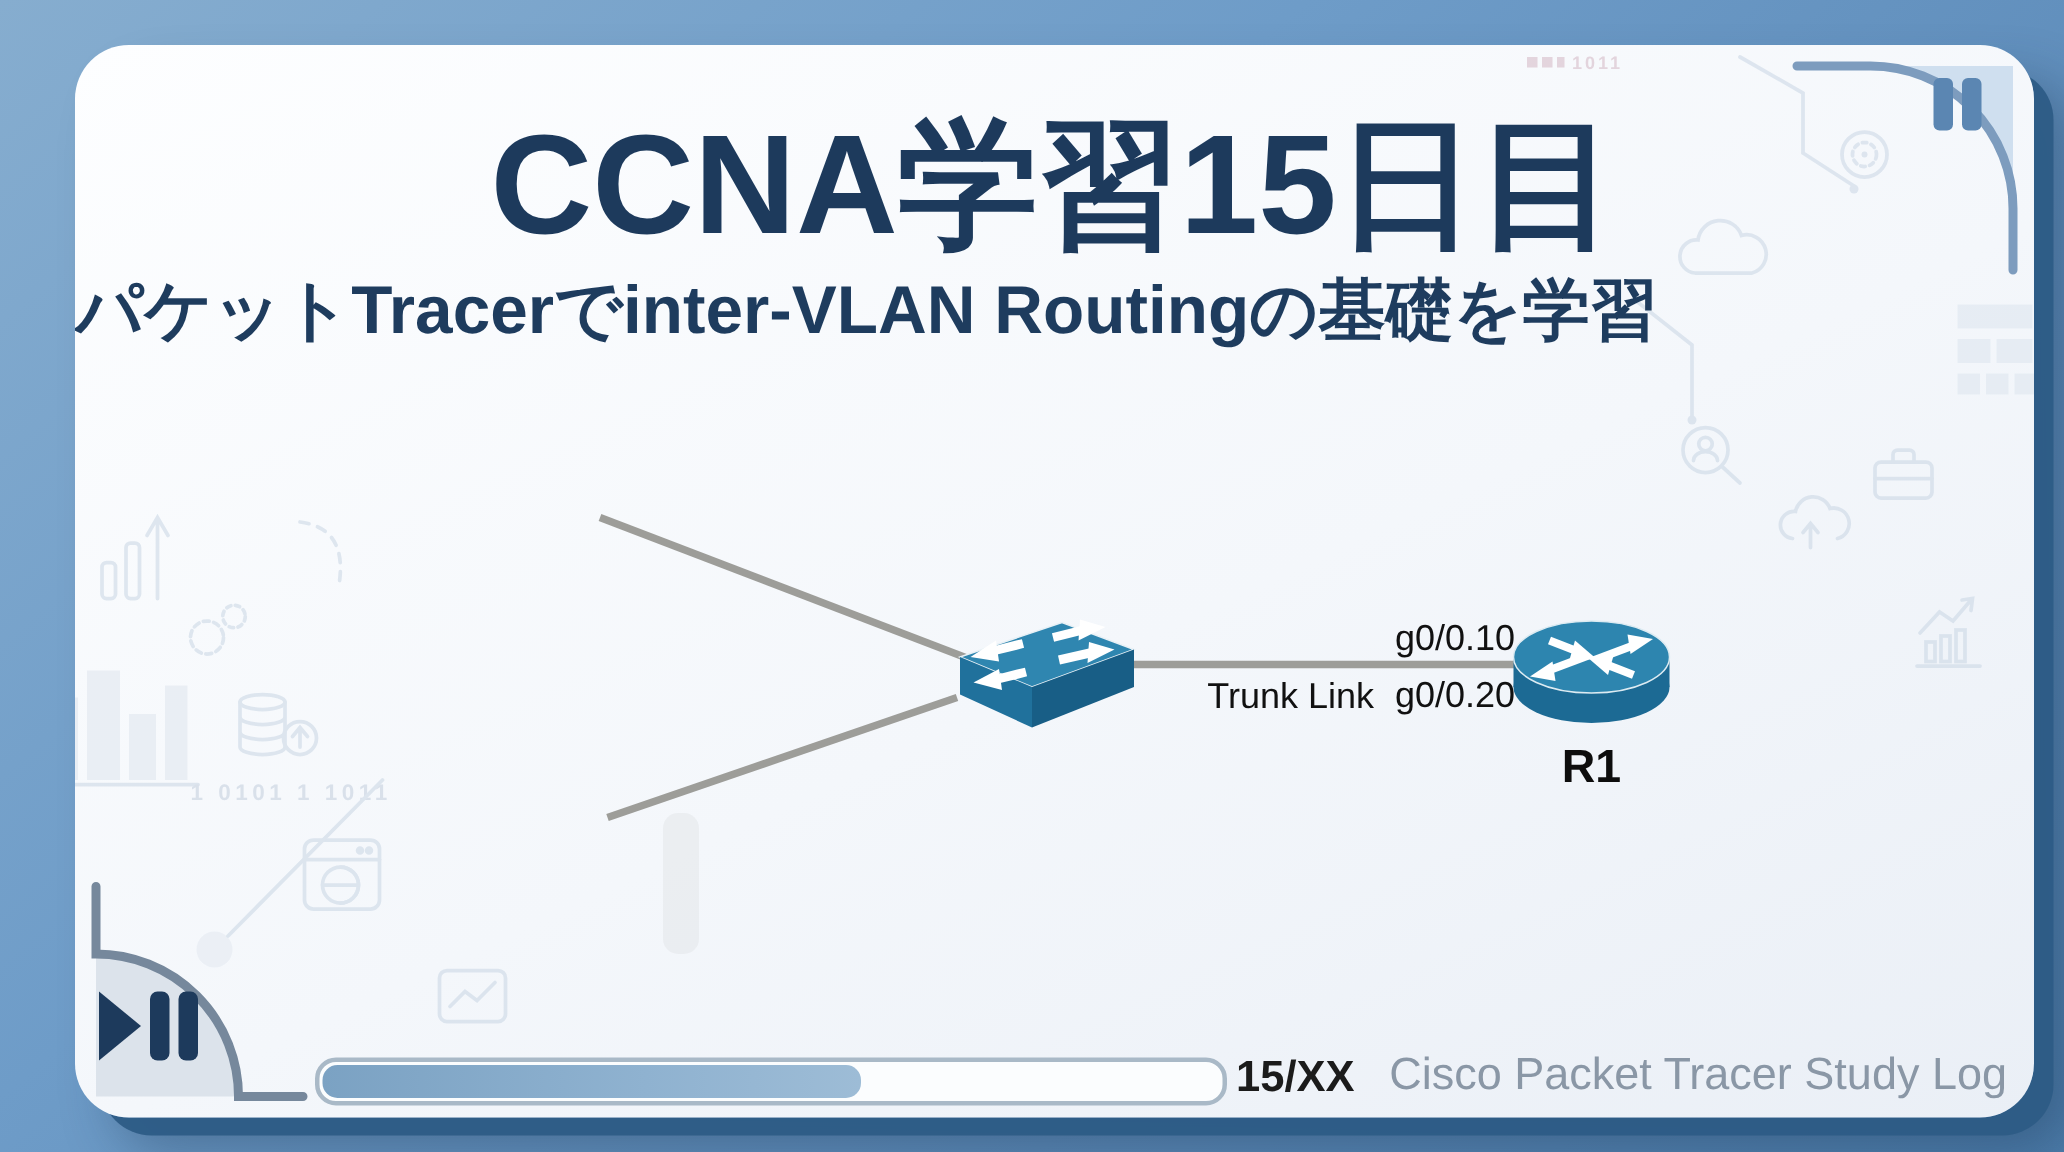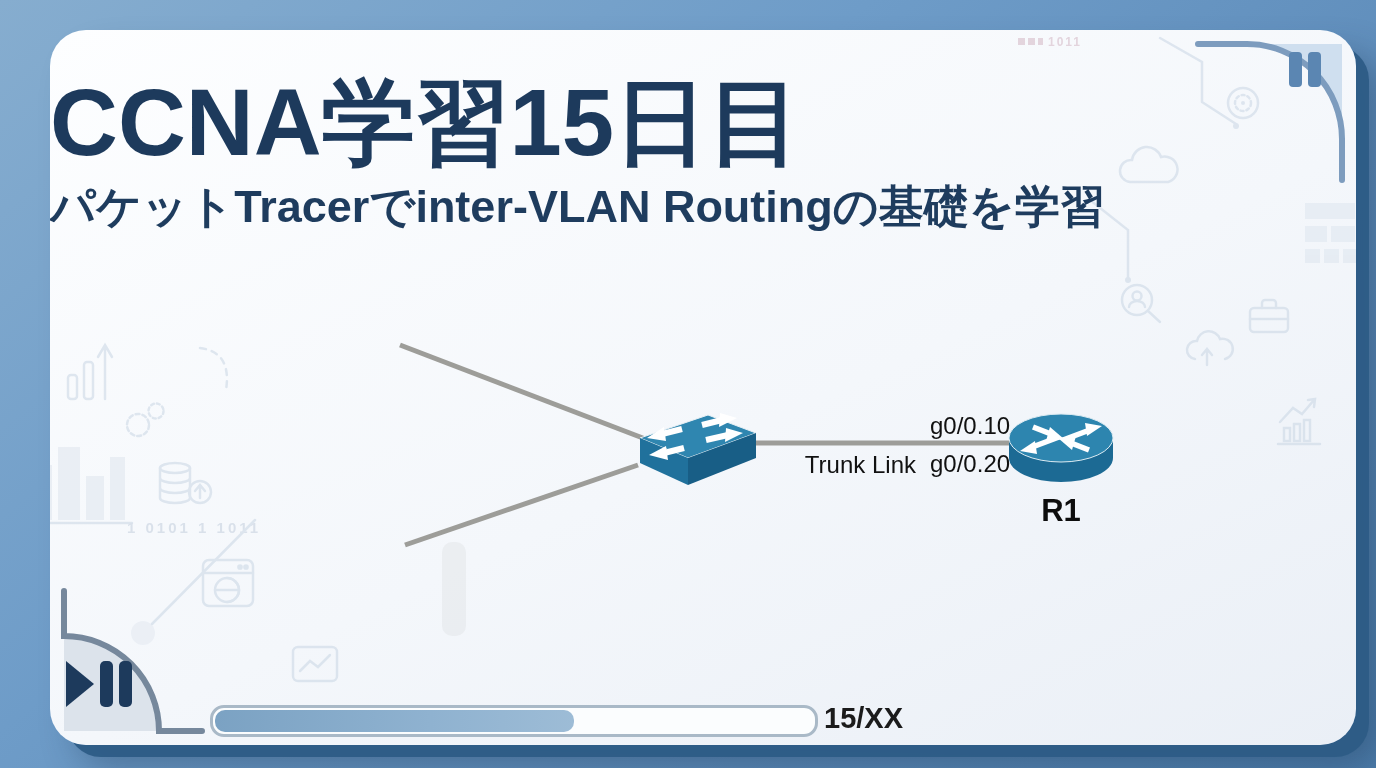--- a/index.html
+++ b/index.html
@@ -9,21 +9,21 @@
     font-family:"Liberation Sans","DejaVu Sans",sans-serif;
   }
   .card{
     position:absolute;left:50px;top:30px;width:1306px;height:715px;border-radius:36px;
     background:linear-gradient(155deg,#fdfeff 0%,#f4f7fb 55%,#eaeff6 100%);
     box-shadow:15px 14px 0 -2px rgba(45,92,134,.95), 26px 24px 34px rgba(24,50,76,.35);
     overflow:hidden;
   }
   .abs{position:absolute;}
   .title{
-    left:0;right:0;top:44px;text-align:left;
+    left:0;right:0;top:44px;text-align:center;
     font-size:94px;font-weight:900;color:#1d3a5c;letter-spacing:0px;line-height:1.05;
   }
   .subtitle{
     left:0;right:0;top:152px;text-align:left;
     font-size:45px;font-weight:800;color:#1e3c5e;line-height:1.1;
   }
   .vlan-box{
     width:190px;background:#e3e6ea;border-radius:14px;
     box-shadow:0 1px 3px rgba(90,110,130,.18);
     display:flex;flex-direction:column;align-items:center;
@@ -213,20 +213,21 @@
     <div class="abs dev-label r-label">R1</div>
 
     <div class="abs iface top">g0/0.10</div>
     <div class="abs iface bottom">g0/0.20</div>
     <div class="abs trunk">Trunk Link</div>
 
     <div class="abs progress-track">
       <div class="progress-fill" style="width: 60%;"></div>
     </div>
     <div class="abs counter">15/XX</div>
+    <div class="abs watermark">Cisco Packet Tracer Study Log</div>
 
     <svg class="abs corner" style="right:0;top:0;" width="220" height="170" viewBox="0 0 220 170">
       <path d="M111,14 A95,95 0 0 1 206,109 L206,14 Z" fill="#cfdfef"></path>
       <path d="M62,14 L111,14 A95,95 0 0 1 206,109 L206,150" stroke="#7d9cbe" stroke-width="6" fill="none" stroke-linecap="round"></path>
       <g fill="#5b86b2">
         <rect x="153" y="22" width="13" height="35" rx="4"></rect>
         <rect x="172" y="22" width="13" height="35" rx="4"></rect>
       </g>
     </svg>
 

